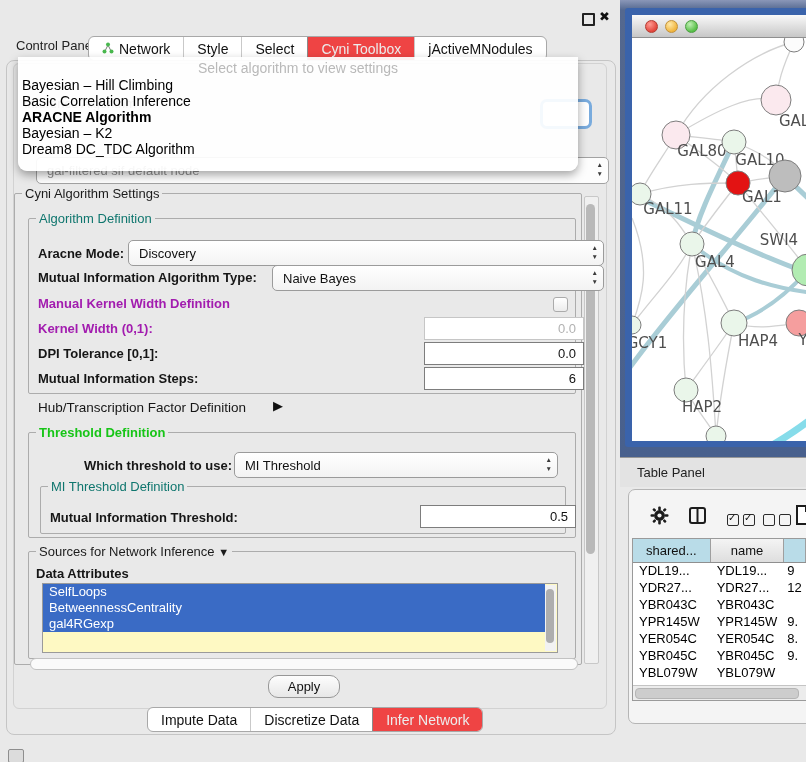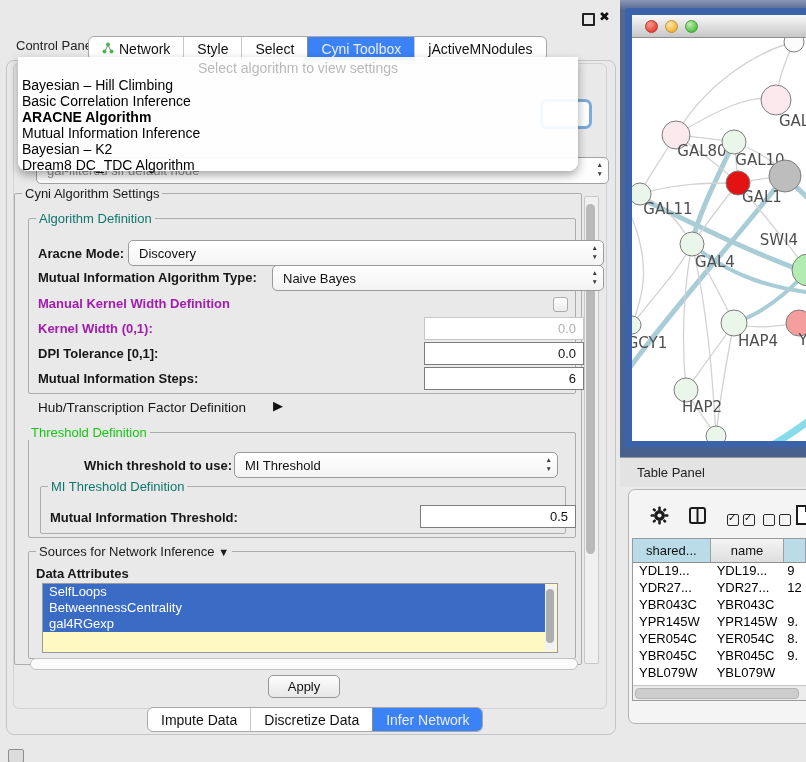--- a/index.html
+++ b/index.html
@@ -7,21 +7,21 @@
     font-family:"Liberation Sans","DejaVu Sans",sans-serif;color:#1b1b1b;}
   .abs{position:absolute;}
   
   .cp-title{left:16px;top:10px;font-size:13px;color:#222;margin-top:28px;}
   .win-float{left:582px;top:13px;width:9px;height:9px;border:2px solid #222;border-radius:1px;}
   .win-close{left:599px;top:9px;font-size:13px;font-weight:bold;color:#111;}
   
   .tabbar{display:flex;height:23px;background:#fff;border:1px solid #a8a8a8;border-radius:6px;overflow:hidden;}
   .tab{display:flex;align-items:center;gap:5px;padding:0 13px;font-size:14px;color:#111;border-left:1px solid #c9c9c9;cursor:default;white-space:nowrap;}
   .tab:first-child{border-left:none;}
-  .tab.sel{background:#3b82f6;color:#ececec;border-left-color:#8b8b8b;}
+  .tab.sel{background:#ef4444;color:#ececec;border-left-color:#8b8b8b;}
   
   .popup{left:18px;top:57px;width:560px;height:114px;background:rgba(255,255,255,0.92);
     border-radius:0 0 9px 9px;box-shadow:0 4px 10px rgba(0,0,0,0.35);z-index:30;}
   .popup .ph{position:absolute;left:0;right:0;top:3px;text-align:center;color:#b9b9b9;font-size:14px;}
   .popup .opts{position:absolute;left:2px;top:20px;right:2px;}
   .popup .opt{height:16px;line-height:16px;font-size:14px;color:#000;padding-left:2px;white-space:nowrap;}
   .popup .opt.hl{font-weight:bold;}
   
   .ghost-label{left:24px;top:96px;font-size:13px;color:#6b6b6b;z-index:1;}
   .focus-combo{left:540px;top:99px;width:46px;height:24px;background:#fff;border:3px solid #79abdd;border-radius:7px;z-index:2;}
@@ -41,21 +41,21 @@
   .checkbox{width:13px;height:13px;border:1px solid #ababab;border-radius:3px;background:linear-gradient(#fff,#ececec);}
   .arrow{font-size:13px;color:#111;}
   .scroll-v{background:#f0f0f0;border:1px solid #c8c8c8;border-radius:2px;}
   .thumb-v{position:absolute;left:1px;width:9px;background:#b9b9b9;border-radius:5px;}
   
   .listbox{background:#fef9c3;border:1px solid #9a9a9a;overflow:hidden;}
   .litem{height:16px;line-height:16px;font-size:13px;color:#fff;background:#3a6bc5;padding-left:6px;margin-right:12px;white-space:nowrap;}
   .list-sb{position:absolute;right:1px;top:1px;bottom:1px;width:11px;background:#f2f2f2;}
   .list-sb i{position:absolute;left:1px;top:4px;width:8px;height:54px;background:#aeaeae;border-radius:4px;}
   .hscroll{border:1px solid #c2c2c2;border-radius:6px;background:#fafafa;}
-  .btn{background:linear-gradient(#fdfdfd,#e7e7e7);border:1px solid #979797;border-radius:5px;
+  .btn{background:linear-gradient(#fdfdfd,#e7e7e7);border:1px solid #979797;border-radius:10px;
     font-size:13px;display:flex;align-items:center;justify-content:center;color:#111;}
   
   .desktop{left:620px;top:0;width:186px;height:457px;background:linear-gradient(#8a97b8 0px,#54688f 10px,#48608d 100%);}
   .netwin{left:625px;top:8px;width:200px;height:439px;border:7px solid #3a63ab;border-radius:3px;background:#fff;box-sizing:border-box;}
   .titlebar{height:22px;background:linear-gradient(#f9f9f9,#c7c7c7);border-bottom:1px solid #8f8f8f;display:flex;align-items:center;padding-left:13px;gap:7px;}
   .light{width:13px;height:13px;border-radius:50%;}
   .light.r{background:radial-gradient(circle at 35% 30%,#ff9a92,#e2463c 70%);border:1px solid #b33a30;box-sizing:border-box;}
   .light.y{background:radial-gradient(circle at 35% 30%,#ffe9a8,#f0b53e 70%);border:1px solid #c2913a;box-sizing:border-box;}
   .light.g{background:radial-gradient(circle at 35% 30%,#c0f0b4,#58bf48 70%);border:1px solid #4a9e41;box-sizing:border-box;}
   
@@ -122,21 +122,20 @@
     <span class="stepper">▲<br>▼</span>
   </div>
 
   <div class="abs popup">
     <div class="ph">Select algorithm to view settings</div>
     <div class="opts">
 
     <div class="opt">Bayesian – Hill Climbing</div>
         <div class="opt">Basic Correlation Inference</div>
         <div class="opt hl">ARACNE Algorithm</div>
-        <div class="opt">Mutual Information Inference</div>
         <div class="opt">Bayesian – K2</div>
         <div class="opt">Dream8 DC_TDC Algorithm</div>
       </div>
   </div>
 
   <div class="abs group" style="left:14px;top:193px;width:566px;height:470px;"></div>
   <div class="abs glabel" style="left:22px;top:186px;">Cyni Algorithm Settings</div>
 
   <div class="abs scroll-v" style="left:584px;top:196px;width:13px;height:466px;">
     <div class="thumb-v" style="top:7px;height:350px;"></div>
@@ -166,21 +165,21 @@
   <div class="abs lbl" style="left:38px;top:346px;">DPI Tolerance [0,1]:</div>
   <div class="abs field" style="left:424px;top:342px;width:144px;height:21px;">0.0</div>
 
   <div class="abs lbl" style="left:38px;top:371px;">Mutual Information Steps:</div>
   <div class="abs field" style="left:424px;top:367px;width:144px;height:21px;">6</div>
 
   <div class="abs lbl" style="left:38px;top:400px;font-weight:normal;font-size:13.5px;">Hub/Transcription Factor Definition</div>
   <div class="abs arrow" style="left:273px;top:398px;">▶</div>
 
   <div class="abs group" style="left:28px;top:432px;width:546px;height:104px;"></div>
-  <div class="abs glabel green" style="left:28px;top:425px;">Threshold Definition</div>
+  <div class="abs glabel green" style="left:36px;top:425px;font-weight:bold;">Threshold Definition</div>
 
   <div class="abs lbl" style="left:84px;top:458px;">Which threshold to use:</div>
   <div class="abs combo" style="left:234px;top:452px;width:290px;height:24px;">
     <span>MI Threshold</span>
     <span class="stepper">▲<br>▼</span>
   </div>
 
   <div class="abs group" style="left:40px;top:486px;width:524px;height:46px;"></div>
   <div class="abs glabel blue" style="left:48px;top:479px;">MI Threshold Definition</div>
   <div class="abs lbl" style="left:50px;top:510px;">Mutual Information Threshold:</div>

